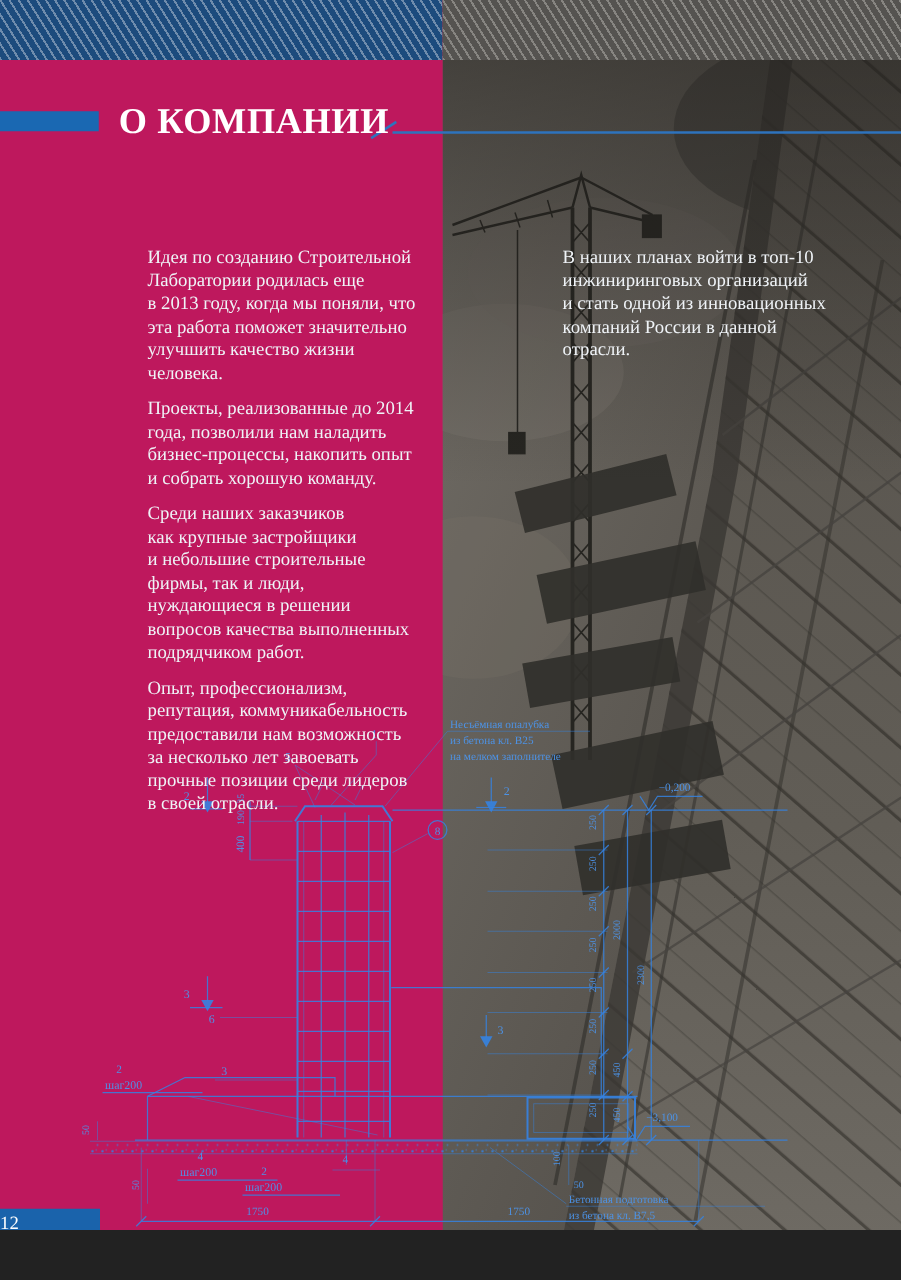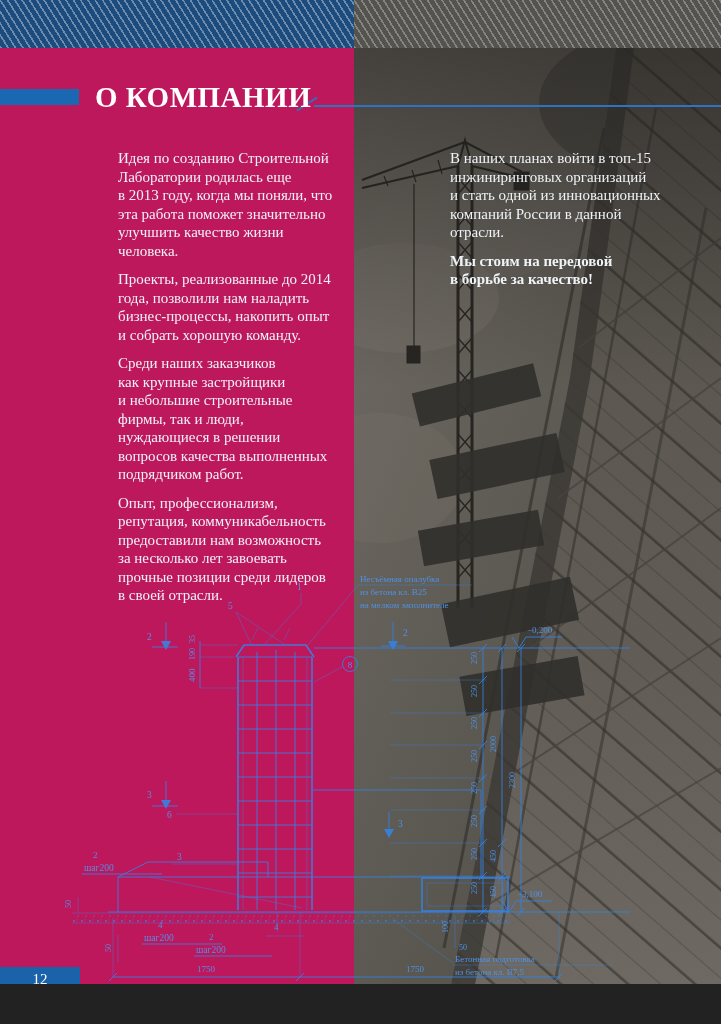--- a/index.html
+++ b/index.html
@@ -28,38 +28,38 @@
   
   .accent-bar{position:absolute;left:0;top:89px;width:79px;height:16px;background:#1A68B2;}
   .page-title{
     position:absolute;left:95px;top:81px;margin:0;
     font-size:29px;font-weight:bold;letter-spacing:.5px;color:#FFFFFF;z-index:5;
   }
   .title-rule{position:absolute;left:314px;top:105px;width:407px;height:2px;background:#2E73BD;z-index:4;}
   .title-slash{position:absolute;left:295px;top:103px;width:24px;height:2px;background:#2E73BD;
     transform:rotate(-33deg);z-index:4;}
   
-  .col{position:absolute;color:#EFF3F7;font-size:15px;line-height:18.5px;z-index:5;}
+  .col{position:absolute;color:#EFF3F7;font-size:15px;line-height:18.5px;z-index:5;margin-top:48px;}
   .col p{margin:0 0 10px 0;white-space:pre-line;}
   .col-left{left:118px;top:149px;width:240px;}
   .col-right{left:450px;top:149px;width:250px;}
   .emphasis{font-weight:bold;}
   
   .bp{position:absolute;left:0;top:0;width:721px;height:1024px;z-index:3;pointer-events:none;}
   .bp .ln{stroke:#3583E2;stroke-width:1;fill:none;opacity:.85;}
   .bp .ln2{stroke:#3583E2;stroke-width:1.6;fill:none;opacity:.9;}
   .bp .lnf{stroke:#3583E2;stroke-width:.7;fill:none;opacity:.55;}
   .bp .bt{fill:#4C95EC;font-size:9px;opacity:.95;}
   .bp .bts{fill:#4C95EC;font-size:8px;opacity:.95;}
   .bp .btb{fill:#4C95EC;font-size:9.5px;opacity:.95;}
   .bp .arrowhead{fill:#3583E2;opacity:.9;}
   
   .pageno{
     position:absolute;left:0;top:967px;width:80px;height:24px;background:#1A63AB;
-    color:#fff;font-size:15px;display:flex;align-items:center;justify-content:center;z-index:6;
+    color:#fff;font-size:15px;display:flex;align-items:center;justify-content:flex-start;z-index:6;
   }
 </style>
 </head>
 <body>
 
 <div class="page">
 
   <div class="band-top">
     <div class="seg-blue"></div>
     <div class="seg-gray"></div>
@@ -164,27 +164,25 @@
 подрядчиком работ.</p>
     <p>Опыт, профессионализм,
 репутация, коммуникабельность
 предоставили нам возможность
 за несколько лет завоевать
 прочные позиции среди лидеров
 в своей отрасли.</p>
   </div>
 
   <div class="col col-right">
-    <p>В наших планах  войти в топ-15
+    <p>В наших планах  войти в топ-10
 инжиниринговых организаций
 и стать одной из инновационных
 компаний России в данной
 отрасли.</p>
-    <p class="emphasis">Мы стоим на передовой
-в борьбе за качество!</p>
   </div>
 
   <svg class="bp" viewBox="0 0 721 1024">
     <defs>
       <pattern id="stip" width="8" height="9" patternUnits="userSpaceOnUse">
         <circle cx="2" cy="3" r="1" fill="#3583E2" opacity=".8"></circle>
         <circle cx="6" cy="7" r=".8" fill="#3583E2" opacity=".6"></circle>
         <circle cx="5" cy="2" r=".7" fill="#3583E2" opacity=".5"></circle>
       </pattern>
     </defs>

